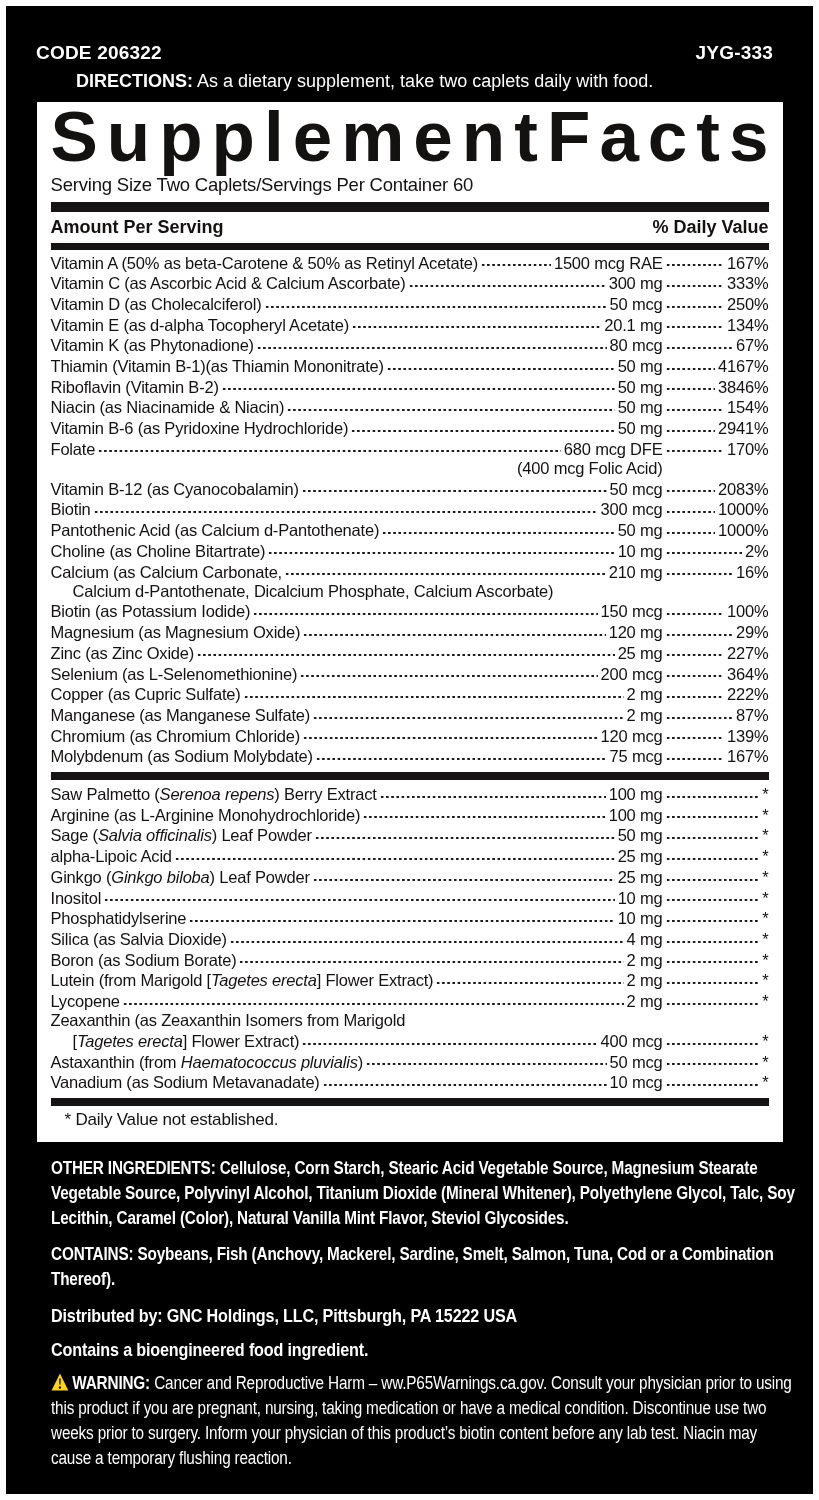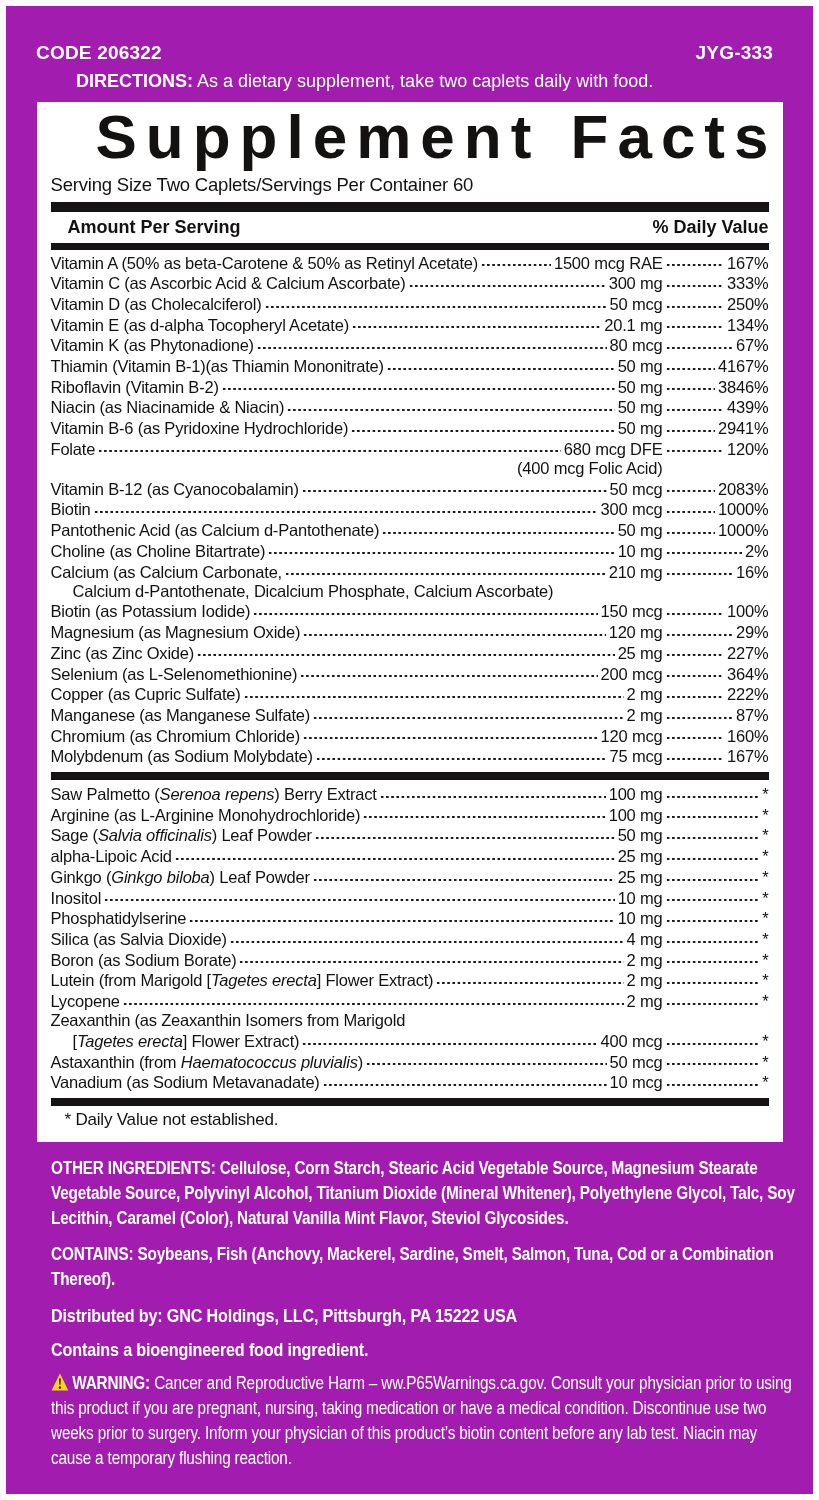--- a/index.html
+++ b/index.html
@@ -1,39 +1,39 @@
 <!DOCTYPE html>
 <html><head>
 <meta charset="utf-8">
 <style>
   html,body { margin:0; padding:0; }
   body { width:819px; height:1500px; position:relative; background:#ffffff;
          font-family:"Liberation Sans","DejaVu Sans",sans-serif; }
   .label { position:absolute; inset:0; box-sizing:border-box; border:6px solid #ffffff;
-           background:#a21caf; color:#ffffff; overflow:hidden; }
+           background:#000000; color:#ffffff; overflow:hidden; }
 
   
   .topbar { padding:36px 40px 0 30px; }
   .coderow { display:flex; justify-content:space-between; font-weight:bold; font-size:19px; letter-spacing:.2px; }
   .directions { margin-top:7px; font-size:18px;margin-left:40px; }
   .directions b { font-weight:bold; }
 
   
   .panel { width:746px; margin:10px auto 0; background:#ffffff; color:#141111;
            box-sizing:border-box; padding:6px 14px 4px; }
   .ftitle { display:flex; justify-content:space-between; align-items:baseline;
-            font-size:62px; font-weight:bold; letter-spacing:9px; line-height:54px;
-            padding-top:2px; white-space:nowrap;margin-left:45px; }
+            font-size:71px; font-weight:bold; letter-spacing:9px; line-height:54px;
+            padding-top:2px; white-space:nowrap; }
   .ftitle span:last-child { margin-right:-9px; }
   .serving { font-size:18.5px; margin-top:10px; letter-spacing:-0.2px; }
   .bar { background:#161314; }
   .bar.lg  { height:10px; margin:6px 0 3px; }
   .bar.md  { height:7px;  margin:3px 0 2px; }
   .bar.sec { height:8px;  margin:5px 0 4px; }
-  .colhead { display:flex; justify-content:space-between; font-weight:bold; font-size:18px; padding:2px 0;margin-left:17px; }
+  .colhead { display:flex; justify-content:space-between; font-weight:bold; font-size:18px; padding:2px 0; }
 
   
   .frow { display:flex; align-items:baseline; font-size:16.5px; line-height:19.2px;
           letter-spacing:-0.2px; white-space:nowrap; }
   .frow.indent { padding-left:22px; }
   .nm { flex:0 1 auto; }
   .lead { flex:1 1 auto; min-width:6px; height:1em; margin:0 3px; align-self:baseline;
           background-image:radial-gradient(circle at 2.2px 2px, #1a1717 1.15px, transparent 1.4px);
           background-size:5.2px 4.4px; background-repeat:repeat-x;
           background-position:0 calc(100% - 1px); }
@@ -144,39 +144,39 @@
             <span class="lead"></span>
             <span class="pct">3846%</span>
           </span>
         </div>
         <div class="frow">
           <span class="nm">Niacin (as Niacinamide &amp; Niacin)</span>
           <span class="lead"></span>
           <span class="amt">50 mg</span>
           <span class="tail">
             <span class="lead"></span>
-            <span class="pct">439%</span>
+            <span class="pct">154%</span>
           </span>
         </div>
         <div class="frow">
           <span class="nm">Vitamin B-6 (as Pyridoxine Hydrochloride)</span>
           <span class="lead"></span>
           <span class="amt">50 mg</span>
           <span class="tail">
             <span class="lead"></span>
             <span class="pct">2941%</span>
           </span>
         </div>
         <div class="frow">
           <span class="nm">Folate</span>
           <span class="lead"></span>
           <span class="amt">680 mcg DFE</span>
           <span class="tail">
             <span class="lead"></span>
-            <span class="pct">120%</span>
+            <span class="pct">170%</span>
           </span>
         </div>
         <div class="frow">
           <span class="spacer"></span>
           <span class="amt">(400 mcg Folic Acid)</span>
           <span class="tailpad"></span>
         </div>
         <div class="frow">
           <span class="nm">Vitamin B-12 (as Cyanocobalamin)</span>
           <span class="lead"></span>
@@ -278,21 +278,21 @@
             <span class="lead"></span>
             <span class="pct">87%</span>
           </span>
         </div>
         <div class="frow">
           <span class="nm">Chromium (as Chromium Chloride)</span>
           <span class="lead"></span>
           <span class="amt">120 mcg</span>
           <span class="tail">
             <span class="lead"></span>
-            <span class="pct">160%</span>
+            <span class="pct">139%</span>
           </span>
         </div>
         <div class="frow">
           <span class="nm">Molybdenum (as Sodium Molybdate)</span>
           <span class="lead"></span>
           <span class="amt">75 mcg</span>
           <span class="tail">
             <span class="lead"></span>
             <span class="pct">167%</span>
           </span>

